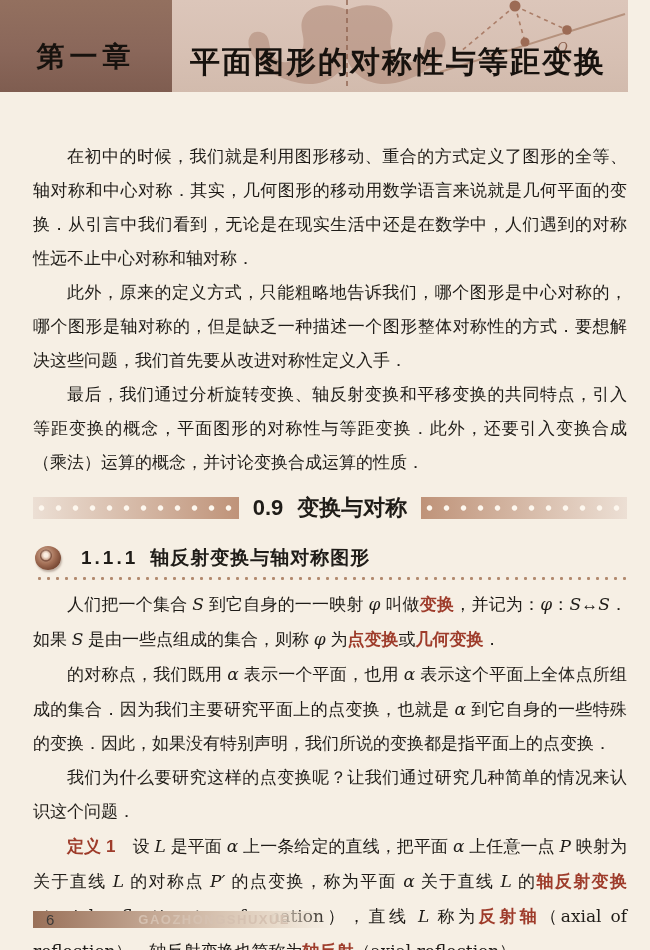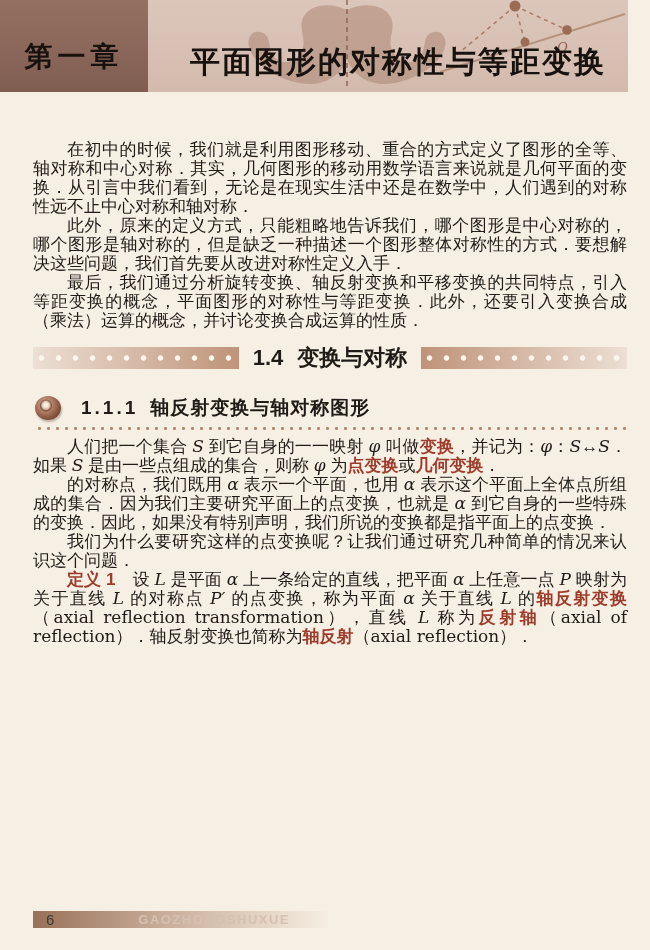--- a/index.html
+++ b/index.html
@@ -14,39 +14,39 @@
 
   
   .header { position: relative; height: 92px; }
   .header-band {
     position: absolute; left: 33px; right: 22px; top: 0; bottom: 0;
     background: linear-gradient(180deg, #dcc6ba 0%, #d7c0b3 60%, #d2bbad 100%);
   }
   .header-decor { position: absolute; left: 172px; right: 0; top: 0; bottom: 0; }
   .header-decor svg { display:block; width:100%; height:100%; }
   .chapter-box {
-    position: absolute; left: 0; top: 0; width: 148px; height: 92px;
+    position: absolute; left: 0; top: 0; width: 172px; height: 92px;
     background: linear-gradient(180deg, #93705f 0%, var(--chapter_box,#8a675a) 55%, #7f5d50 100%);
     display: flex; align-items: center; justify-content: center;
     padding-top: 22px; box-sizing: border-box;
   }
   .chapter-label {
     font-size: 28px; font-weight: bold; color: #17120e; letter-spacing: 5px;
   }
   .chapter-title {
     position: absolute; left: 190px; right: 6px; bottom: 9px;
     font-size: 30px; font-weight: bold; color: #17120e; letter-spacing: 2px;
     white-space: nowrap;
   }
 
   
   .main { padding: 48px 23px 0 33px; }
   .para {
     margin: 0; text-indent: 2em; text-align: justify;
-    font-size: 17px; line-height: 19px;
+    font-size: 17px; line-height: 34px;
   }
   .seg-n { }
   .seg-term { color: var(--term_text,#9e3c2b); font-weight: bold; margin-top: 38px; }
   .seg-math { font-family: "DejaVu Serif", serif; font-style: italic; }
   .seg-en { font-family: "DejaVu Serif", serif; margin-top: 7px; }
 
   
   .section-heading {
     display: flex; align-items: center; gap: 14px;
     margin: 13px 0 0 0; height: 30px;
@@ -146,21 +146,21 @@
 
     <div>
         <p class="para">在初中的时候，我们就是利用图形移动、重合的方式定义了图形的全等、轴对称和中心对称．其实，几何图形的移动用数学语言来说就是几何平面的变换．从引言中我们看到，无论是在现实生活中还是在数学中，人们遇到的对称性远不止中心对称和轴对称．</p>
         <p class="para">此外，原来的定义方式，只能粗略地告诉我们，哪个图形是中心对称的，哪个图形是轴对称的，但是缺乏一种描述一个图形整体对称性的方式．要想解决这些问题，我们首先要从改进对称性定义入手．</p>
         <p class="para">最后，我们通过分析旋转变换、轴反射变换和平移变换的共同特点，引入等距变换的概念，平面图形的对称性与等距变换．此外，还要引入变换合成（乘法）运算的概念，并讨论变换合成运算的性质．</p>
       </div>
 
     <div class="section-heading">
       <div class="dot-band left"></div>
       <div class="section-title">
-        <span class="num">1.4</span><span>变换与对称</span>
+        <span class="num">0.9</span><span>变换与对称</span>
       </div>
       <div class="dot-band right"></div>
     </div>
 
     <div class="subsection">
       <span class="sphere"></span>
       <span class="subsection-text">
         <span class="num">1.1.1</span><span>轴反射变换与轴对称图形</span>
       </span>
     </div>

